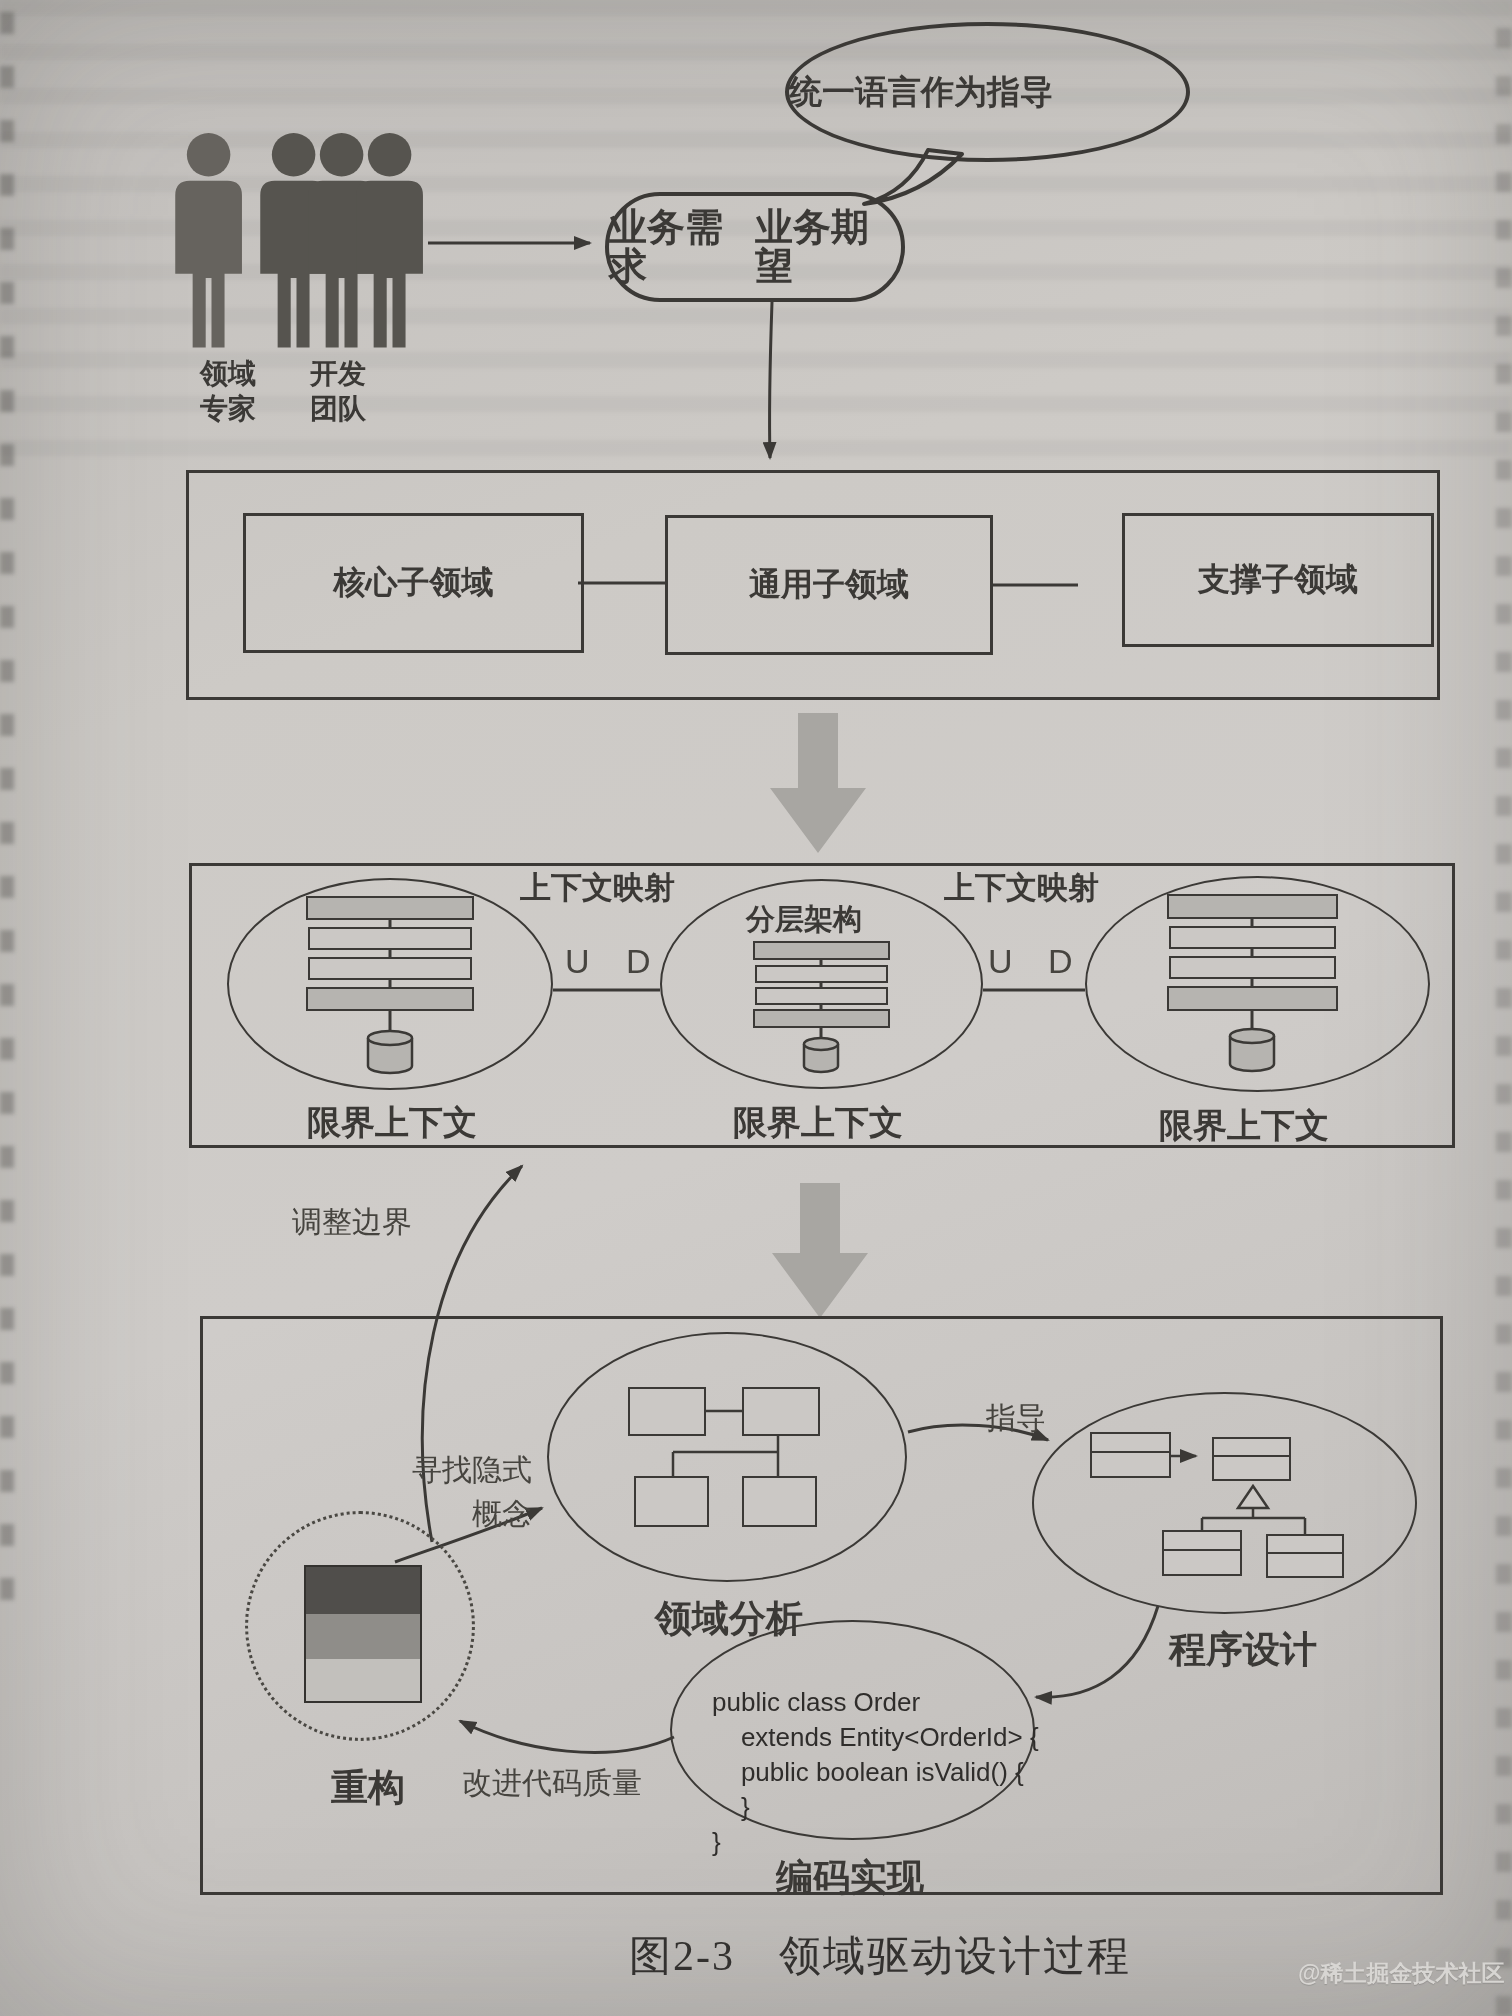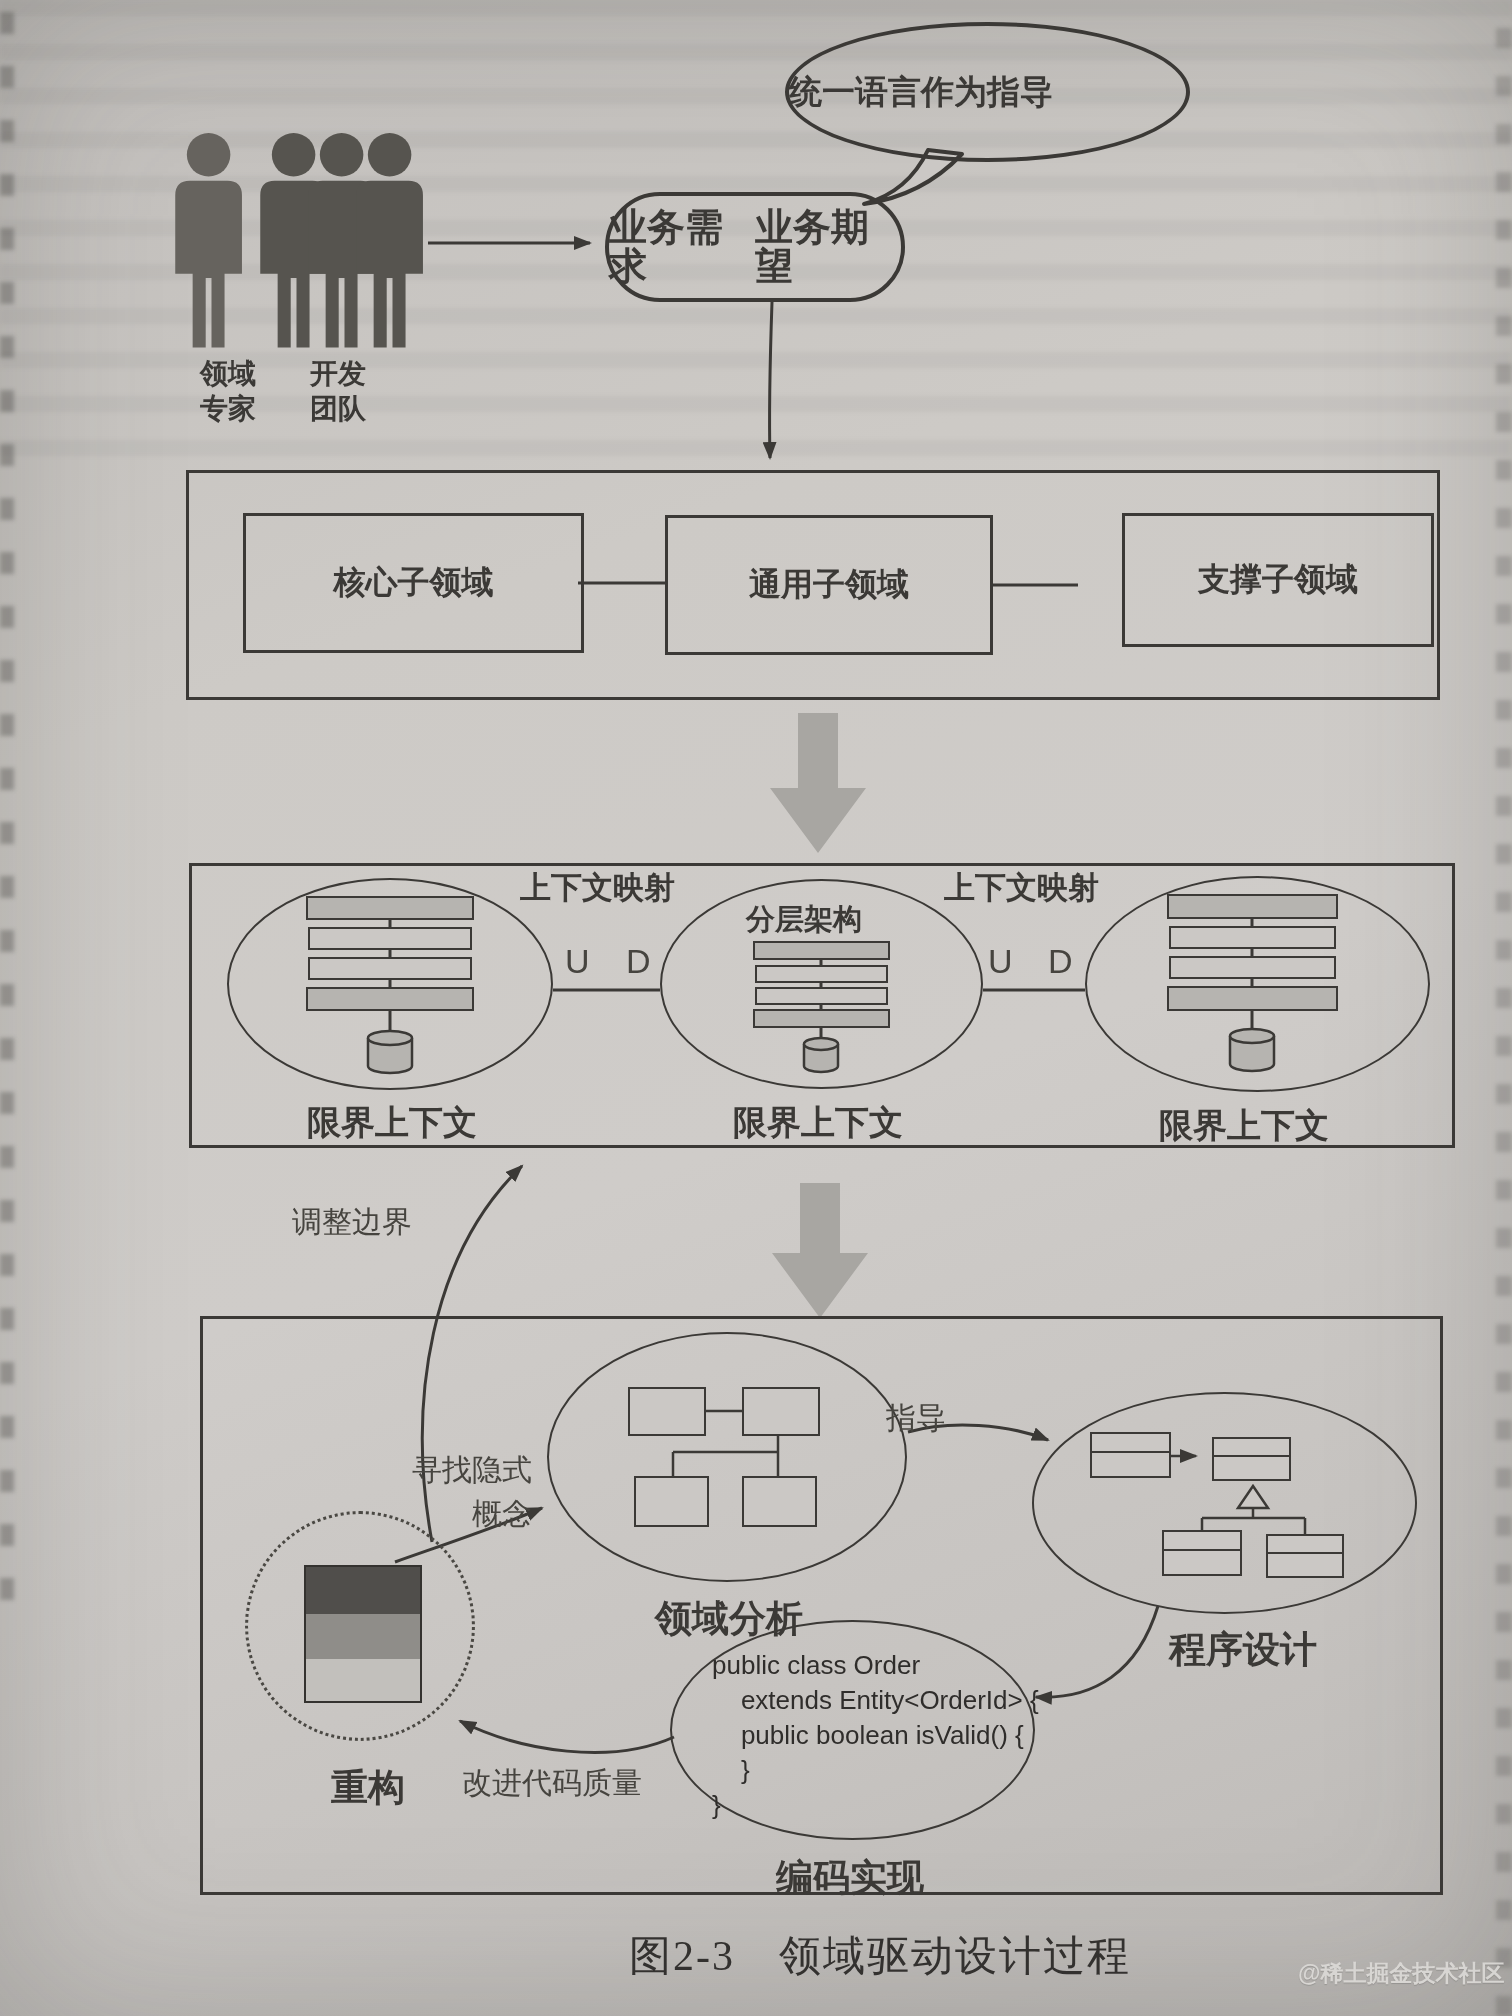--- a/index.html
+++ b/index.html
@@ -47,21 +47,21 @@
   .ellipse{position:absolute;z-index:3;border:2.5px solid var(--ink);border-radius:50%;background:transparent;}
   .dotted-circle{position:absolute;z-index:3;border:3.5px dotted #4a4843;border-radius:50%;}
   .bar{position:absolute;z-index:4;border:2px solid var(--ink);}
   .bar.g{background:var(--grayfill);}
   .bar.w{background:var(--paper);}
   .uml-box{position:absolute;z-index:4;border:2.5px solid var(--ink);background:var(--paper);}
   .uml-div{position:absolute;left:0;right:0;border-top:2.5px solid var(--ink);}
   .band-rect{position:absolute;z-index:4;border:2px solid #34322f;overflow:hidden;}
   .band{position:absolute;left:0;width:100%;}
   .code{position:absolute;z-index:5;font-family:"Liberation Sans","DejaVu Sans",sans-serif;
-    font-size:26px;line-height:35px;white-space:pre;color:#2f2d2b;}
+    font-size:26px;line-height:35px;white-space:pre;color:#2f2d2b;margin-top:37px;}
   .caption{position:absolute;z-index:5;font-family:"Liberation Serif","DejaVu Serif",serif;
     font-size:42px;color:#33312f;letter-spacing:2px;}
   .watermark{position:absolute;z-index:5;font-size:23px;color:#dedcd9;opacity:0.88;
     text-shadow:0 1px 1px rgba(90,88,85,0.35);font-weight:700;}
 </style>
 </head>
 <body>
 
 <div class="abs bleed-top"></div>
 <div class="abs bleed-left"></div>
@@ -226,21 +226,21 @@
   <div>概念</div>
 </div>
 
 <div class="ellipse" style="left:547px;top:1332px;width:360px;height:250px;border-width:2px;"></div>
 <div class="uml-box" style="left:628px;top:1387px;width:78px;height:49px;"></div>
 <div class="uml-box" style="left:742px;top:1387px;width:78px;height:49px;"></div>
 <div class="uml-box" style="left:634px;top:1476px;width:75px;height:51px;"></div>
 <div class="uml-box" style="left:742px;top:1476px;width:75px;height:51px;"></div>
 <div class="lbl" style="left:655px;top:1594px;font-size:37px;">领域分析</div>
 
-<div class="lbl reg" style="left:886px;top:1398px;font-size:30px;">指导</div>
+<div class="lbl reg" style="left:986px;top:1398px;font-size:30px;">指导</div>
 
 <div class="ellipse" style="left:1032px;top:1392px;width:385px;height:222px;border-width:2px;"></div>
 <div class="uml-box" style="left:1090px;top:1432px;width:81px;height:46px;">
     <div class="uml-div" style="top:17px;"></div>
   </div>
 <div class="uml-box" style="left:1212px;top:1437px;width:79px;height:44px;">
     <div class="uml-div" style="top:16px;"></div>
   </div>
 <div class="uml-box" style="left:1162px;top:1530px;width:80px;height:46px;">
     <div class="uml-div" style="top:17px;"></div>

